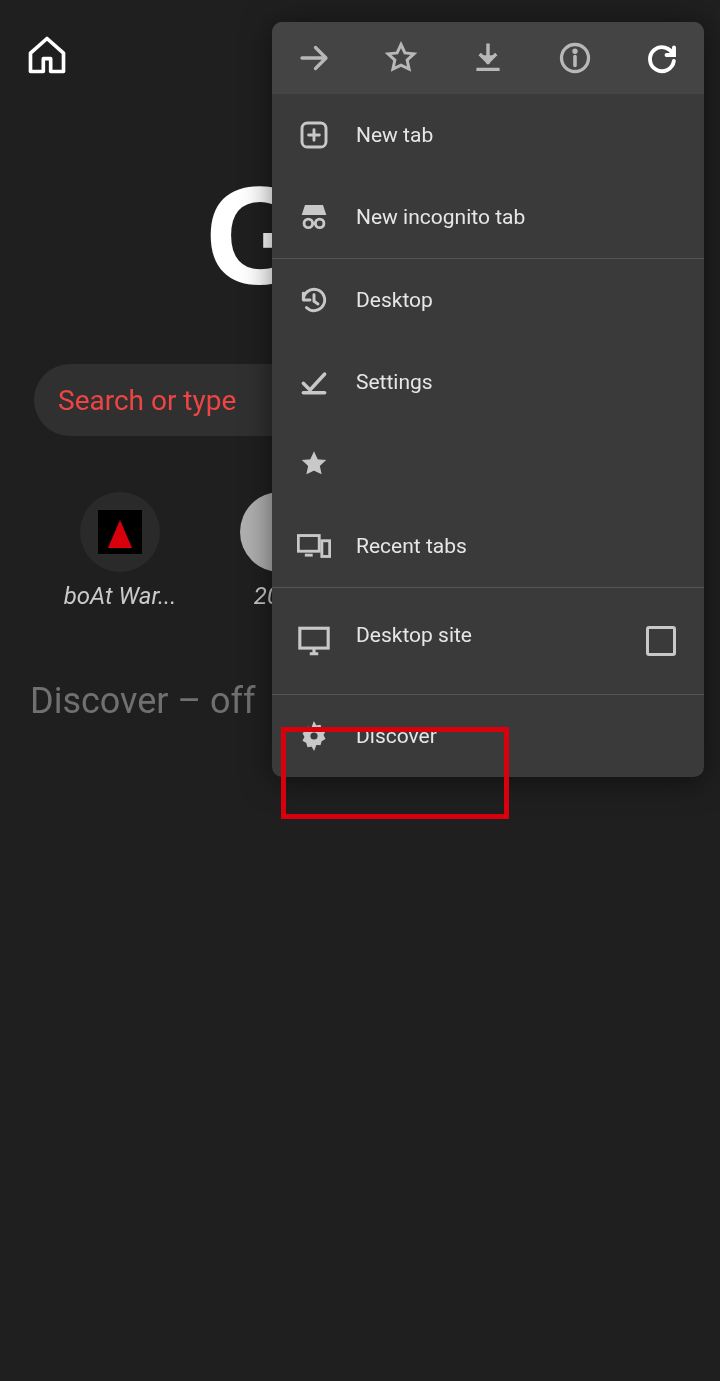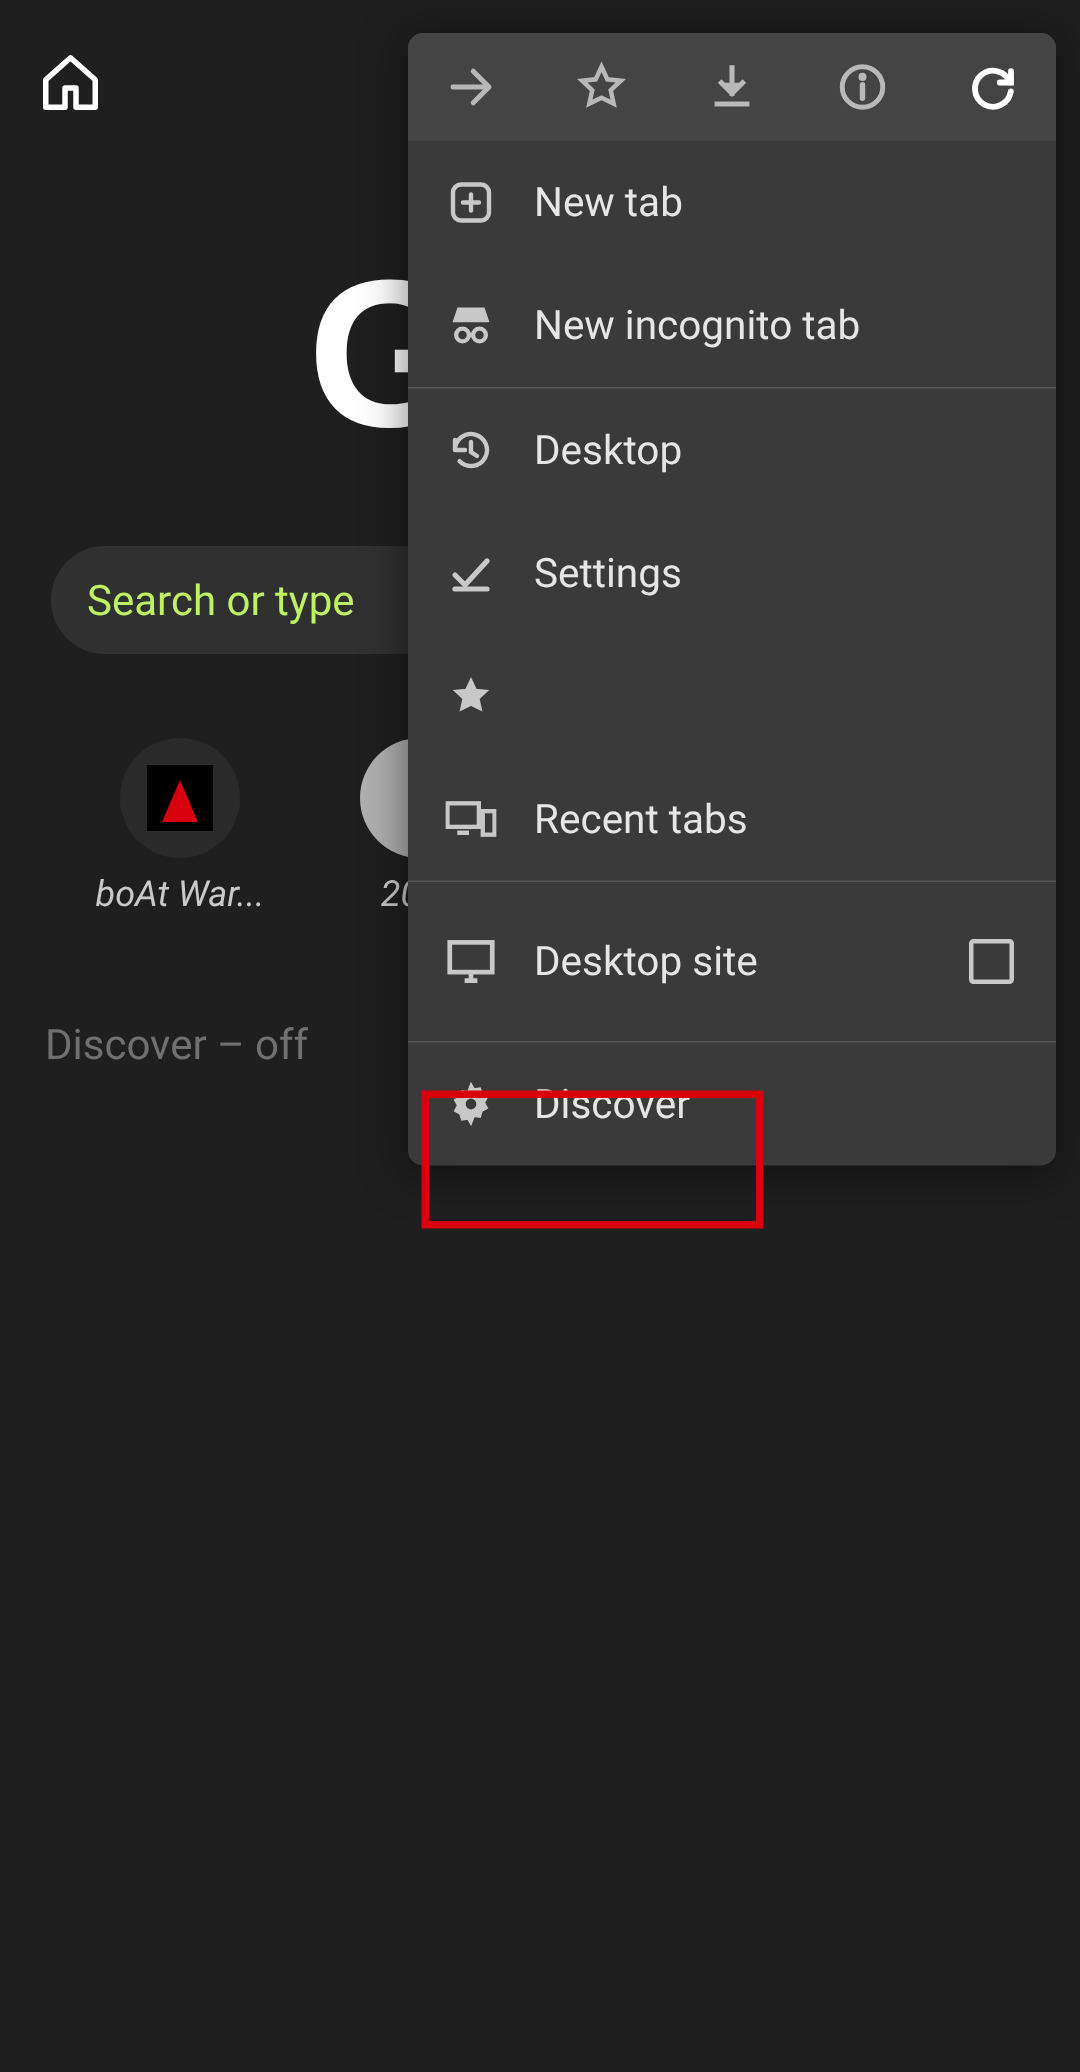--- a/index.html
+++ b/index.html
@@ -2,46 +2,46 @@
 <html><head>
   <meta charset="utf-8">
   <style>
     * { margin:0; padding:0; box-sizing:border-box; font-family:Roboto,Arial,sans-serif; -webkit-font-smoothing:antialiased; }
     body { width:720px; height:1381px; background:#1f1f1f; position:relative; overflow:hidden; border-radius:28px; color:#e8eaed; }
 
     
     .home-icon { position:absolute; left:25px; top:33px; }
     .big-g { position:absolute; left:205px; top:155px; font-size:140px; font-weight:700; color:#fff; font-family:'Product Sans',Arial,sans-serif; letter-spacing:-6px;}
     .search-pill { position:absolute; left:34px; top:364px; width:640px; height:72px; border-radius:36px; background:#303030; display:flex; align-items:center; padding-left:24px; }
-    .search-pill span { color:#bef264; font-size:28px; }
+    .search-pill span { color:#ef4444; font-size:28px; }
 
     .tile { position:absolute; text-align:center; width:160px;font-style:italic; }
     .tile-circle { width:80px; height:80px; border-radius:50%; background:#2a2a2a; margin:0 auto 10px; display:flex; align-items:center; justify-content:center; }
     .tile-label { color:#c9c9c9; font-size:24px; white-space:nowrap; overflow:hidden; text-overflow:ellipsis; max-width:160px; margin:0 auto;}
     .boat-square { width:44px; height:44px; background:#000; display:flex; align-items:flex-end; justify-content:center; padding-bottom:6px; }
     .boat-tri { width:0; height:0; border-left:12px solid transparent; border-right:12px solid transparent; border-bottom:28px solid #d8000c; }
     .tile2-circ { width:80px; height:80px; border-radius:50%; background:#b0b0b0; }
 
-    .discover { position:absolute; left:30px; top:680px; color:#707070; font-size:28px; }
+    .discover { position:absolute; left:30px; top:680px; color:#707070; font-size:36px; }
 
     
     .menu { position:absolute; top:22px; right:16px; width:432px; background:#3a3a3a; border-radius:10px; box-shadow:0 4px 30px rgba(0,0,0,.5); overflow:hidden; }
     .iconbar { background:#444444; height:72px; display:flex; align-items:center; justify-content:space-between; padding:0 20px; }
     .iconbar .ib { width:44px; height:44px; display:flex; align-items:center; justify-content:center; }
     .iconbar svg { stroke:#b8b8b8; fill:none; }
     .iconbar .reload svg { stroke:#fff; }
 
     .mitem { display:flex; align-items:center; height:82px; padding:0 24px; }
     .mitem .mi-icon { width:36px; height:36px; margin-right:24px; display:flex; align-items:center; justify-content:center;}
     .mitem .mi-icon svg { stroke:#c8c8c8; fill:none; }
-    .mitem .mi-label { color:#e6e6e6; font-size:27px; }
+    .mitem .mi-label { color:#e6e6e6; font-size:21px; }
     .sep { height:1px; background:#555; margin:0 0; }
 
     .ds-row { justify-content:space-between; }
-    .ds-left { display:flex; align-items:center; }
+    .ds-left { display:flex; }
     .ds-check { width:30px; height:30px; border:3px solid #c8c8c8; border-radius:3px; margin-right:4px;}
 
     .highlight { position:absolute; border:5px solid #d8000c; left:281px; top:727px; width:228px; height:92px; pointer-events:none; }
   </style>
 </head>
 <body>
 
 <div class="home-icon">
   <svg width="44" height="44" viewBox="0 0 24 24">
       <path d="M3 11 L12 3 L21 11 V21 H14 V14 H10 V21 H3 Z" fill="none" stroke="#fff" stroke-width="2" stroke-linejoin="round"></path>

